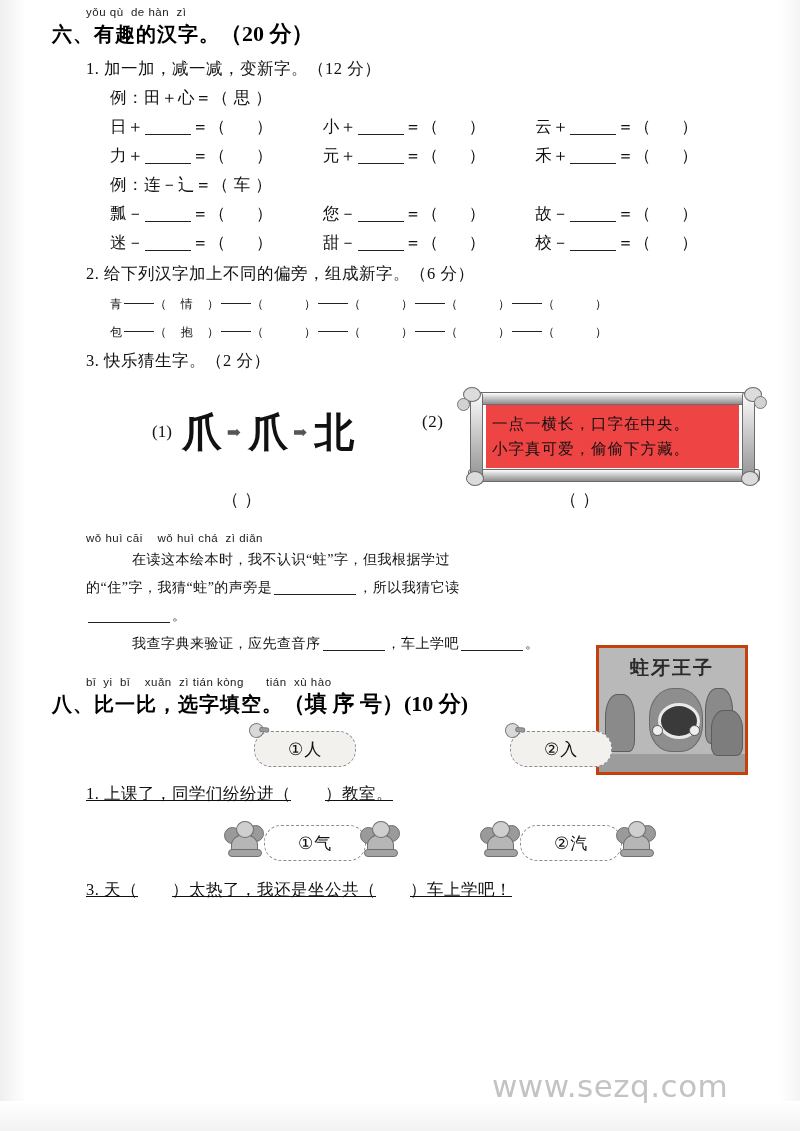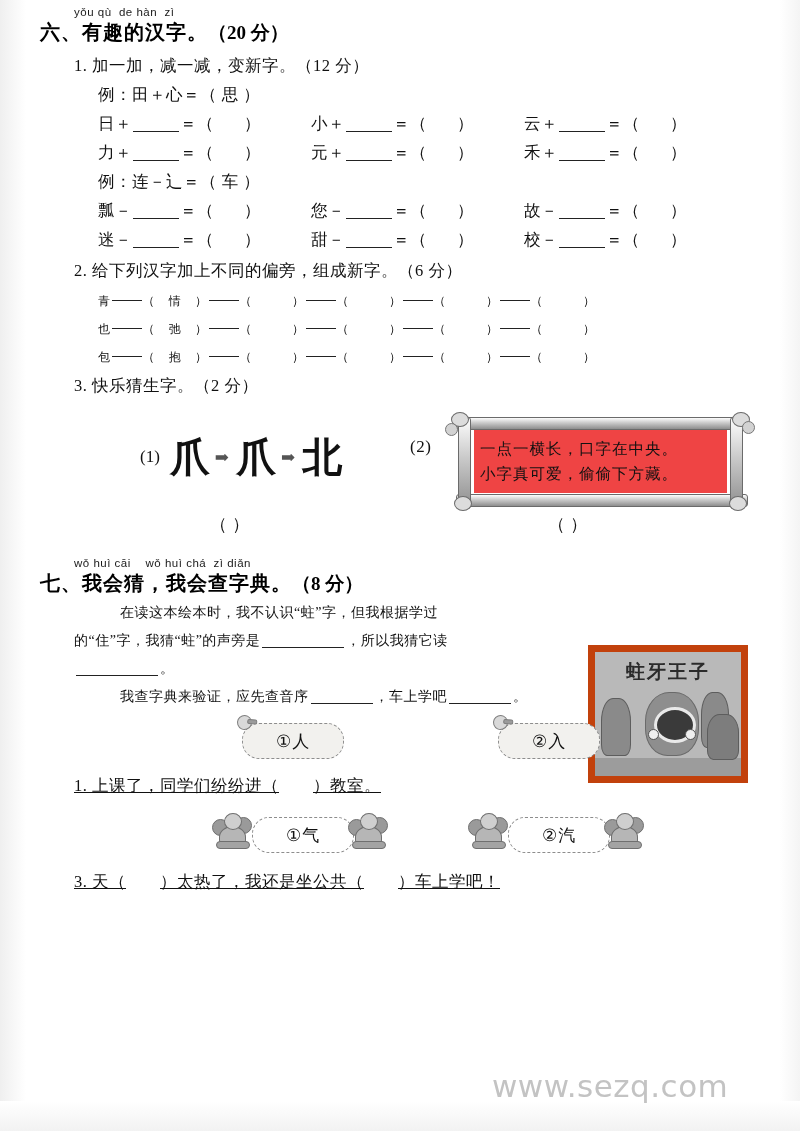--- a/index.html
+++ b/index.html
@@ -27,21 +27,21 @@
     position: absolute; right: 0; top: 0; width: 20px; height: 1131px;
     background: linear-gradient(to left, #f4f4f4, #ffffff);
   }
   .scan-edge-bottom {
     position: absolute; left: 0; bottom: 0; width: 800px; height: 30px;
     background: linear-gradient(to top, #f2f2f2, #ffffff);
   }
 
   .content {
     position: relative;
-    padding: 0 40px;
+    padding: 0 52px;
     z-index: 2;
   }
 
   
   .section-head {
     position: relative;
     margin-top: 6px;
     margin-bottom: 2px;
   }
   .pinyin-row {
@@ -57,21 +57,21 @@
     font-family: "DejaVu Sans", "Liberation Sans", sans-serif;
     font-weight: bold;
     font-size: 20px;
     letter-spacing: 1px;
     color: #000;
     white-space: pre;
   }
   .head-line .pts {
     font-family: "Liberation Serif", serif;
     font-weight: bold;
-    font-size: 19px;
+    font-size: 22px;
     letter-spacing: 0;
     margin-top: 45px;
   }
 
   
   .subq {
     font-size: 16.5px;
     margin: 9px 0 4px 34px;
     letter-spacing: 0.5px;
     white-space: pre;
@@ -232,21 +232,21 @@
   }
   .bl-80 { width: 82px; }
   .bl-60 { width: 62px; }
 
   .bookcover {
     position: absolute;
     right: 52px;
     top: 645px;
     width: 146px;
     height: 124px;
-    border: 7px solid #c2410c;
+    border: 3px solid #c2410c;
     background: #b9b9b9;
     overflow: hidden;
   }
   .bc-title {
     position: absolute;
     top: 7px; left: 0; right: 0;
     text-align: center;
     font-family: "DejaVu Sans", sans-serif;
     font-weight: bold;
     font-size: 19px;
@@ -417,21 +417,20 @@
     <div class="eq-row">
       <div class="eq-cell"><span>迷－</span><span class="blank-u"></span><span>＝（</span><span class="paren-gap"></span><span>）</span></div>
       <div class="eq-cell"><span>甜－</span><span class="blank-u"></span><span>＝（</span><span class="paren-gap"></span><span>）</span></div>
       <div class="eq-cell"><span>校－</span><span class="blank-u"></span><span>＝（</span><span class="paren-gap"></span><span>）</span></div>
     </div>
 
     <div class="subq">2. 给下列汉字加上不同的偏旁，组成新字。（6 分）</div>
 
     <div class="chain-row"><span>青</span><span class="dash"></span>（<span class="pbox">情</span>）<span class="dash"></span>（<span class="pbox"></span>）<span class="dash"></span>（<span class="pbox"></span>）<span class="dash"></span>（<span class="pbox"></span>）<span class="dash"></span>（<span class="pbox"></span>）</div>
 
-    <div class="chain-row"><span>也</span><span class="dash"></span>（<span class="pbox">弛</span>）<span class="dash"></span>（<span class="pbox"></span>）<span class="dash"></span>（<span class="pbox"></span>）<span class="dash"></span>（<span class="pbox"></span>）<span class="dash"></span>（<span class="pbox"></span>）</div>
 
     <div class="chain-row"><span>包</span><span class="dash"></span>（<span class="pbox">抱</span>）<span class="dash"></span>（<span class="pbox"></span>）<span class="dash"></span>（<span class="pbox"></span>）<span class="dash"></span>（<span class="pbox"></span>）<span class="dash"></span>（<span class="pbox"></span>）</div>
 
     <div class="subq">3. 快乐猜生字。（2 分）</div>
 
     <div class="riddle-area">
       <div class="glyph-line">
         <span class="glyph-label">(1)</span>
         <span class="og">爪</span>
         <span class="arrow-g">➡</span>
@@ -459,30 +458,33 @@
           <div>一点一横长，口字在中央。</div>
           <div>小字真可爱，偷偷下方藏。</div>
         </div>
       </div>
 
       <div class="ansparen" style="left:508px; top:112px;">（        ）</div>
     </div>
 
     <div class="section-head">
       <div class="pinyin-row">wǒ huì cāi    wǒ huì chá  zì diǎn</div>
-      <div class="head-line"><span>七、我会猜，我会查字典。</span><span class="pts">（8 分）</span></div>
     </div>
 
     <div class="para">
       <span class="ind"></span><span>在读这本绘本时，我不认识“蛀”字，但我根据学过</span><br>
       <span>的“住”字，我猜“蛀”的声旁是</span><span class="blank-l bl-80"></span><span>，所以我猜它读</span><br>
       <span class="blank-l bl-80"></span><span>。</span><br>
       <span class="ind"></span><span>我查字典来验证，应先查音序</span><span class="blank-l bl-60"></span><span>，车上学吧</span><span class="blank-l bl-60"></span><span>。</span>
     </div>
 
+    <div class="section-head" style="margin-top:18px;">
+      <div class="pinyin-row">bǐ  yi  bǐ    xuǎn  zì tián kòng      tián  xù hào</div>
+      <div class="head-line"><span>八、比一比，选字填空。</span><span class="pts">（填 序 号）(10 分)</span></div>
+    </div>
 
     <div class="choice-row">
       <div class="chip" style="left:202px; top:6px;">
         <span class="pin"></span>
         <span>①</span>
           <span>人</span>
       </div>
       <div class="chip" style="left:458px; top:6px;">
         <span class="pin"></span>
         <span>②</span>

